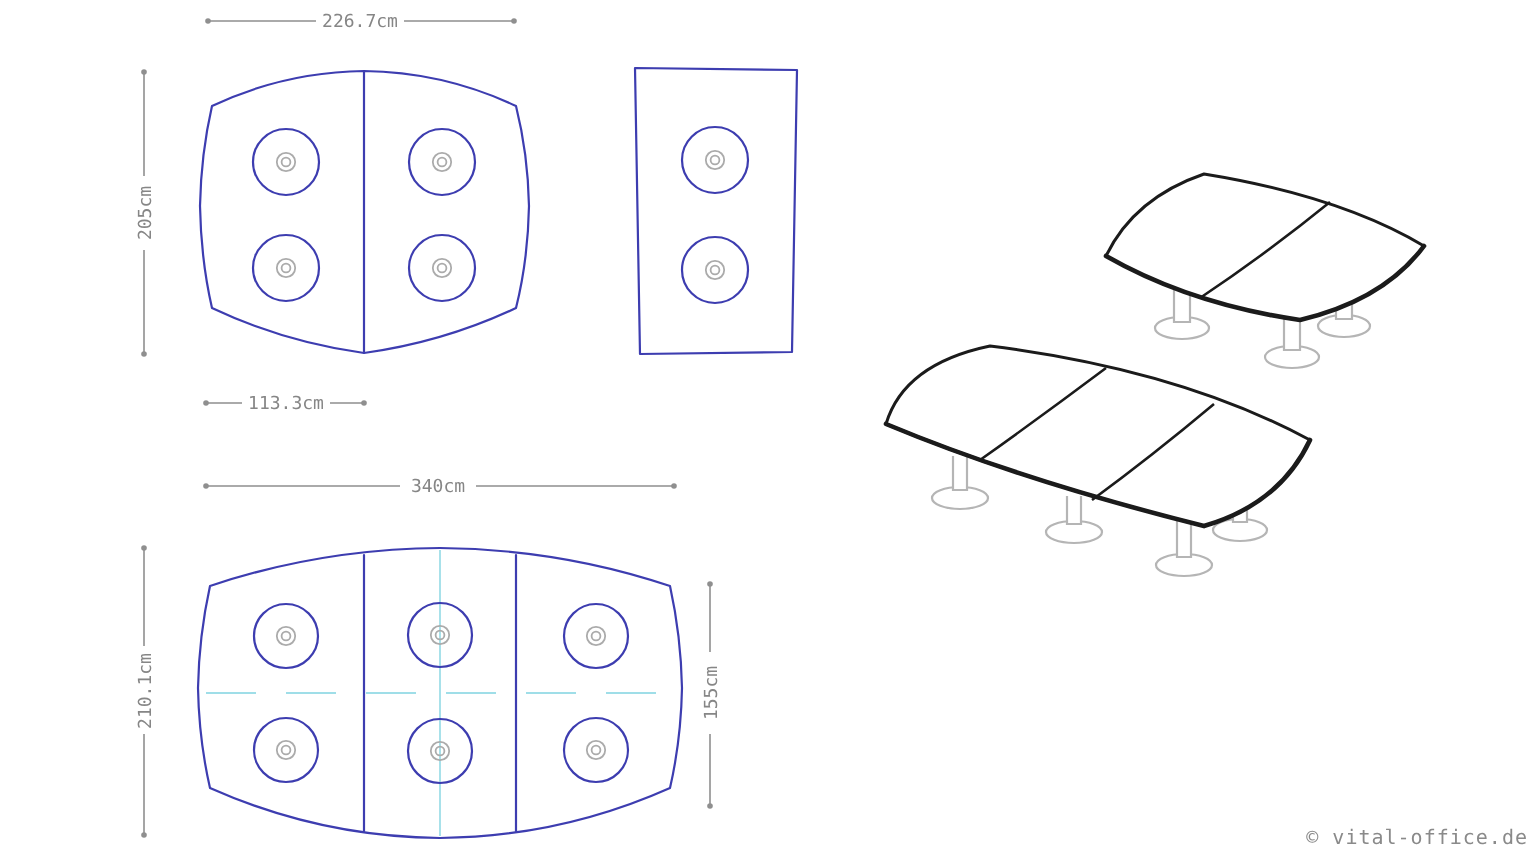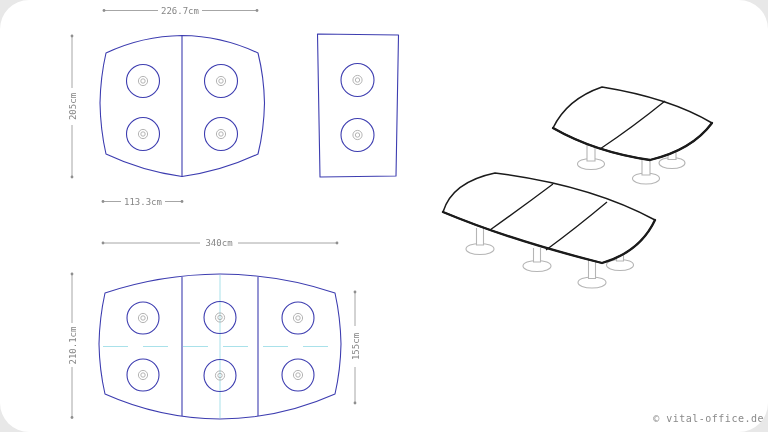--- a/index.html
+++ b/index.html
@@ -1,21 +1,20 @@
 <!DOCTYPE html>
 <html style="--background: #ffffff; --outline-blue: #3d3db0; --dimension-gray: #8f8f8f; --centerline-cyan: #9fdee8; --render-outline: #1b1b1b; --leg-gray: #b5b5b5;"><head>
 <meta charset="utf-8">
 <style>
   html,body{margin:0;padding:0;background:#e8e8e8;}
   .canvas{
     position:relative;width:768px;height:432px;
     background:var(--background,#ffffff);
     overflow:hidden;
     font-family:"DejaVu Sans Mono","Liberation Mono",monospace;
-    border-radius:29px;
   }
   svg{display:block}
   
   .b{fill:none;stroke:var(--outline-blue,#3d3db0);stroke-width:1.1;stroke-linejoin:round;stroke-linecap:round}
   
   .grom{fill:none;stroke:#ababab;stroke-width:0.9}
   
   .g{fill:none;stroke:var(--dimension-gray,#8f8f8f);stroke-width:0.8}
   .gd{fill:var(--dimension-gray,#8f8f8f);stroke:none}
   .t{font:9px "DejaVu Sans Mono","Liberation Mono",monospace;fill:#868686}

